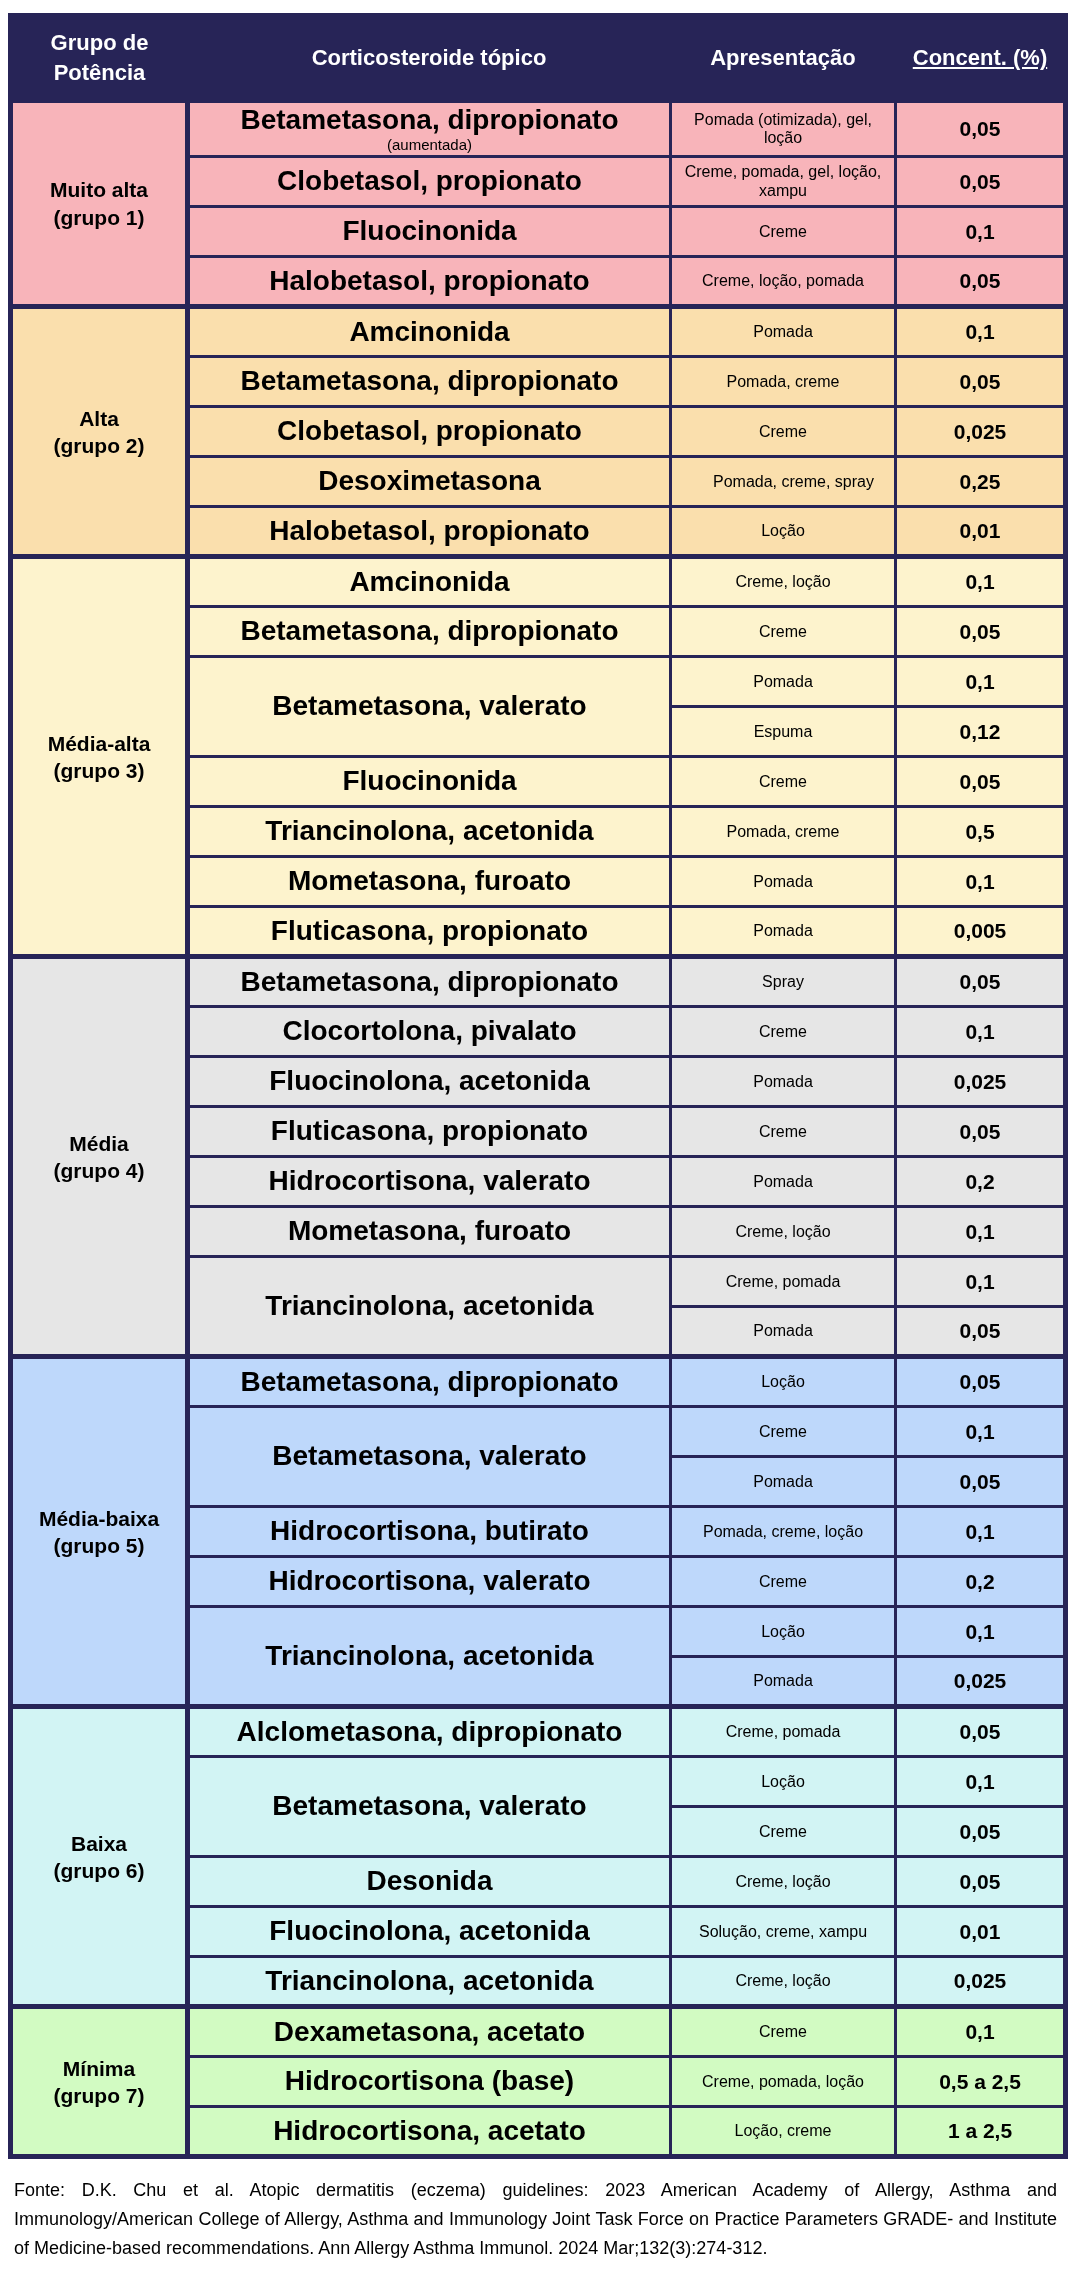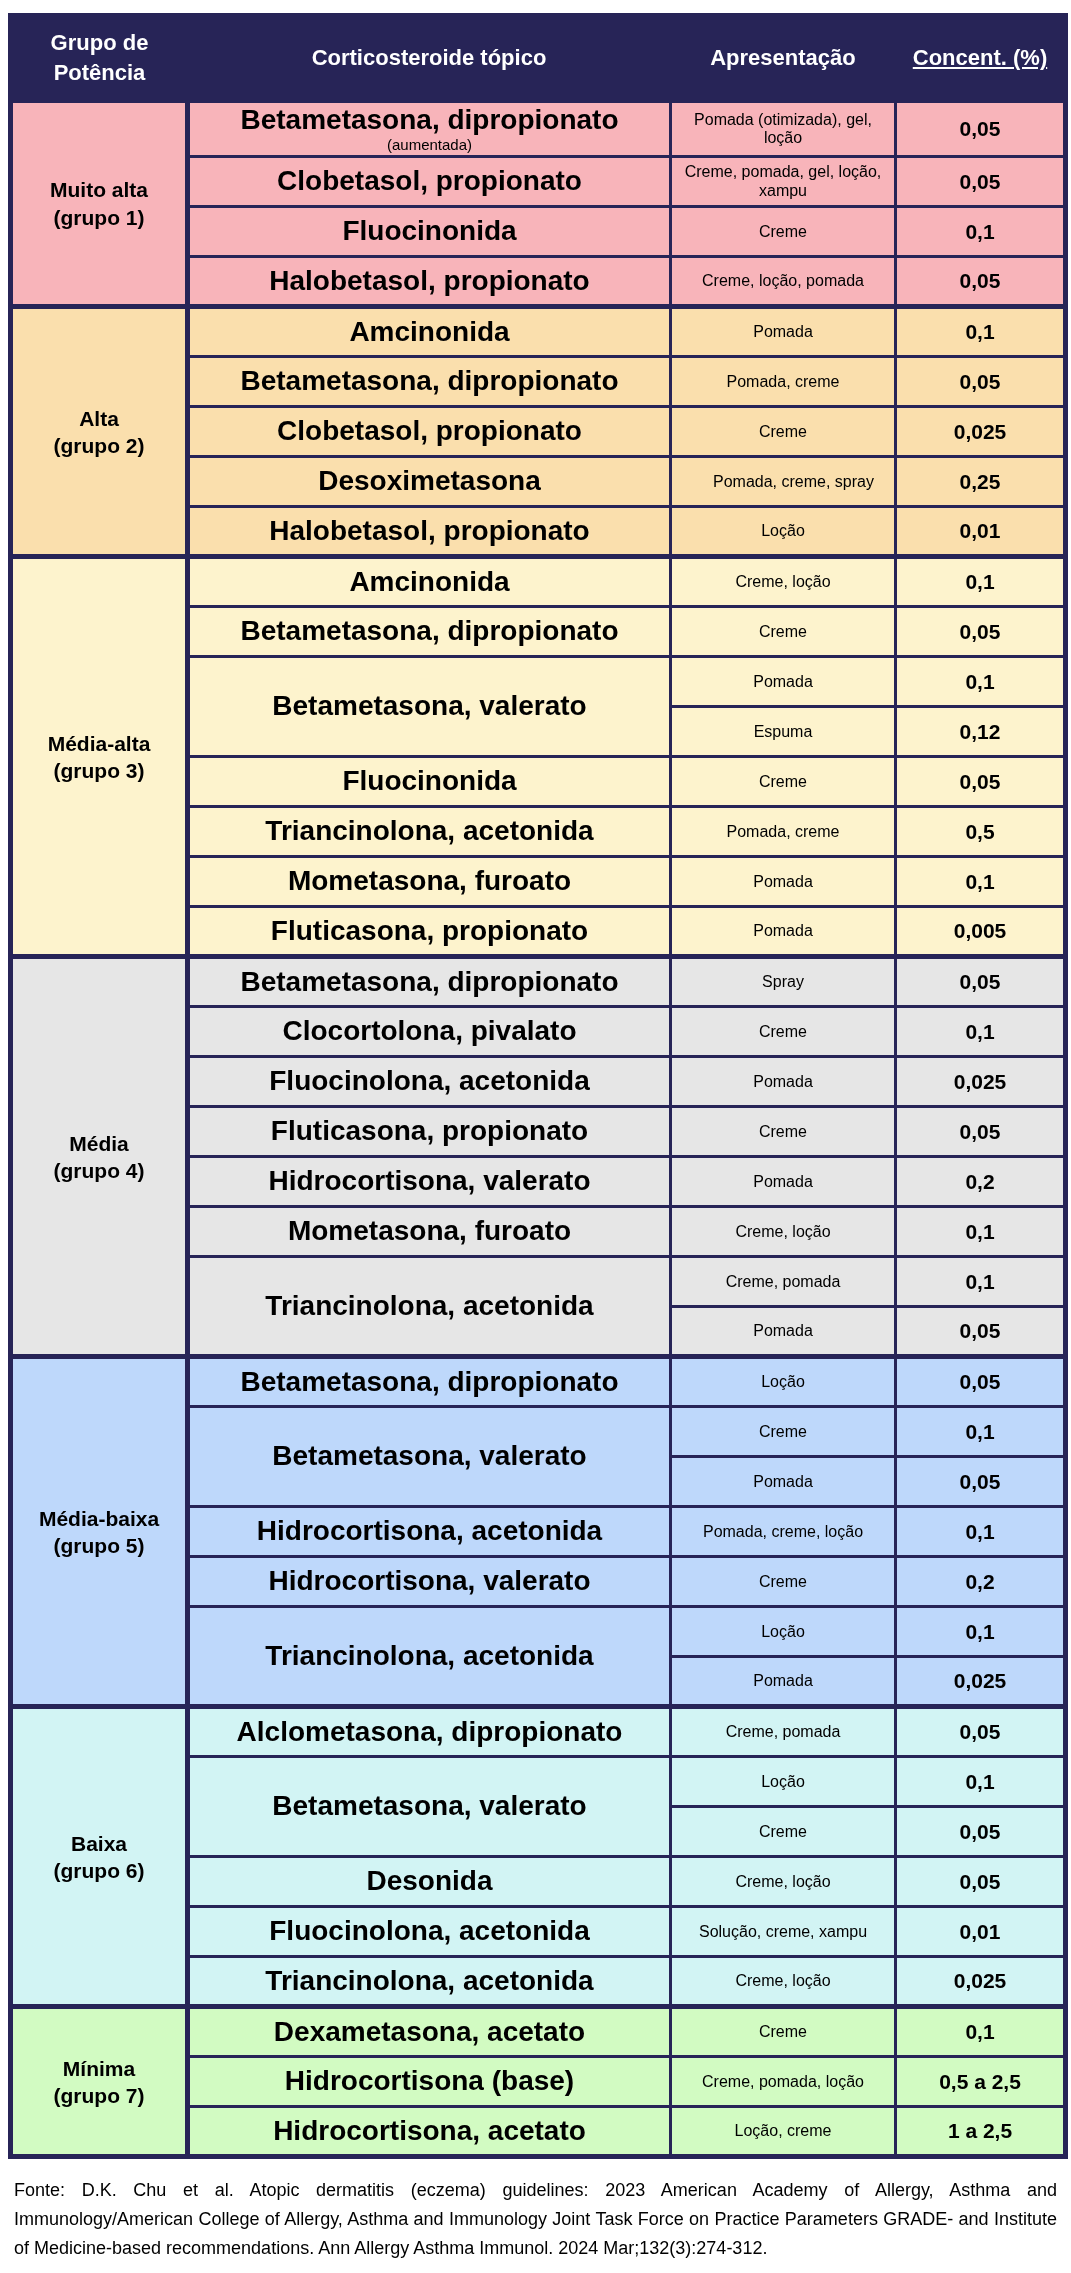--- a/index.html
+++ b/index.html
@@ -299,21 +299,21 @@
           </td>
           <td class="pres-cell" style="background: rgb(190, 216, 251);">Creme</td>
           <td class="conc-cell" style="background: rgb(190, 216, 251);">0,1</td>
         </tr>
         <tr>
           <td class="pres-cell" style="background: rgb(190, 216, 251);">Pomada</td>
           <td class="conc-cell" style="background: rgb(190, 216, 251);">0,05</td>
         </tr>
         <tr>
           <td class="drug-cell" rowspan="1" style="background: rgb(190, 216, 251);">
-            <div class="drug-name">Hidrocortisona, acetonida</div>
+            <div class="drug-name">Hidrocortisona, butirato</div>
           </td>
           <td class="pres-cell" style="background: rgb(190, 216, 251);">Pomada, creme, loção</td>
           <td class="conc-cell" style="background: rgb(190, 216, 251);">0,1</td>
         </tr>
         <tr>
           <td class="drug-cell" rowspan="1" style="background: rgb(190, 216, 251);">
             <div class="drug-name">Hidrocortisona, valerato</div>
           </td>
           <td class="pres-cell" style="background: rgb(190, 216, 251);">Creme</td>
           <td class="conc-cell" style="background: rgb(190, 216, 251);">0,2</td>

